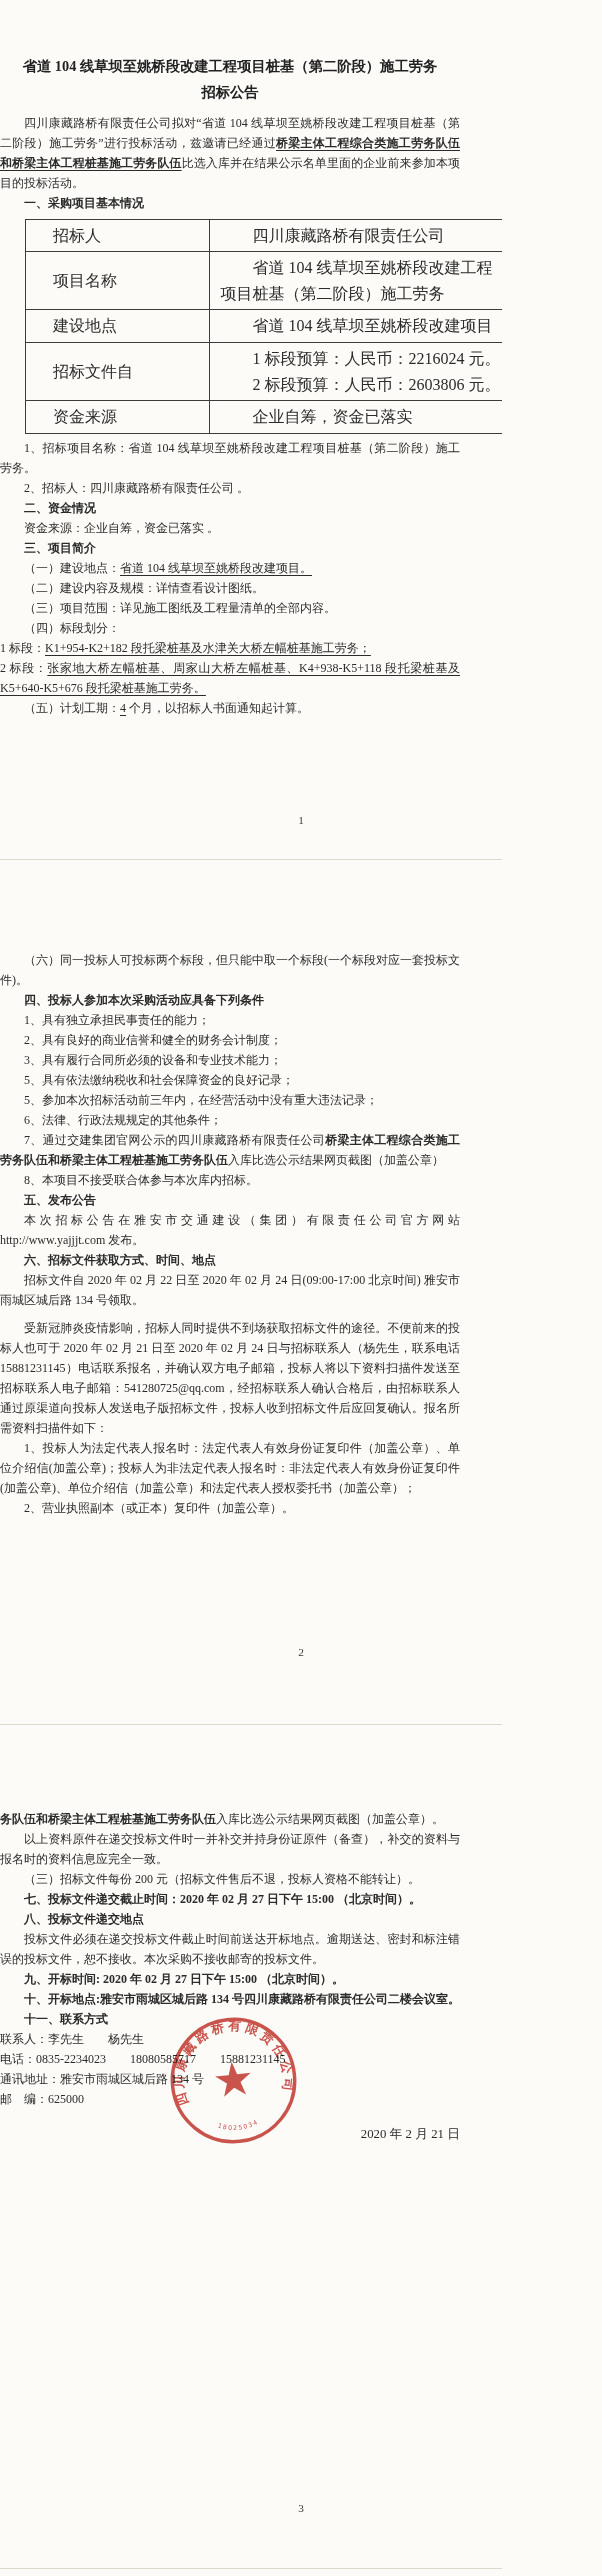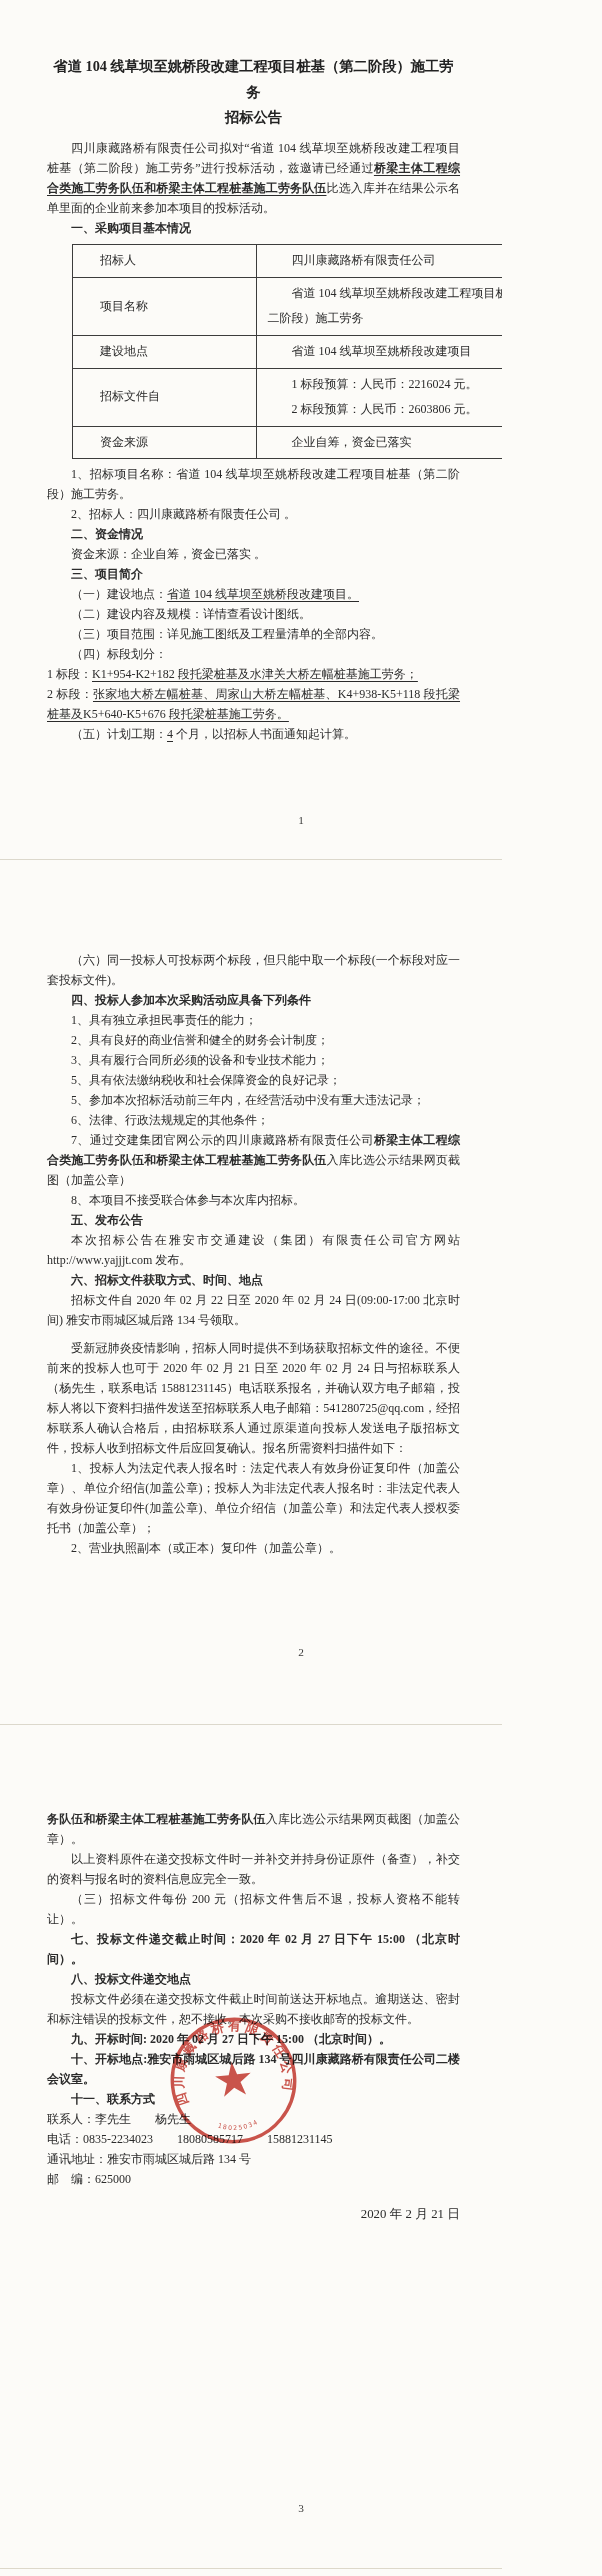--- a/index.html
+++ b/index.html
@@ -6,21 +6,20 @@
   html, body {
     width: 602px;
     background: #fcfbf8;
     font-family: "Liberation Serif", "DejaVu Serif", serif;
     color: #2b2b2b;
   }
   .doc { width: 602px; height: 2576px; position: relative; overflow: hidden; }
   .page {
     position: relative;
     width: 502px;
-    padding-left: 47px;
     padding-right: 42px;
     overflow: hidden;
   }
   .page-1 { height: 860px; padding-top: 54px; border-bottom: 0.8px solid #dcd8cc; }
   .page-2 { height: 865px; padding-top: 90px; border-bottom: 0.8px solid #dcd8cc; }
   .page-3 { height: 851px; padding-top: 84px; }
   .title {
     text-align: center;
     font-weight: bold;
     font-size: 14.3px;
@@ -34,21 +33,21 @@
   }
   .indent { text-indent: 2em; }
   .heading { font-weight: bold; }
   .bold { font-weight: bold; }
   .u { text-decoration: underline; text-underline-offset: 3px; }
   .bu { font-weight: bold; text-decoration: underline; text-underline-offset: 3px; }
   .info-table {
     width: 486px;
     margin: 6px 0 4.5px 25px;
     border-collapse: collapse;
-    font-size: 12px;
+    font-size: 16px;
     border-radius: 20px;
   }
   .info-table td {
     border: 0.8px solid #3c3c3c;
     vertical-align: middle;
     padding: 3px 4.5px 3px 0;
     line-height: 25.6px;
   }
   .info-table td.lbl { width: 184px; padding-left: 27px; }
   .info-table td.val { padding-left: 10.5px; }

